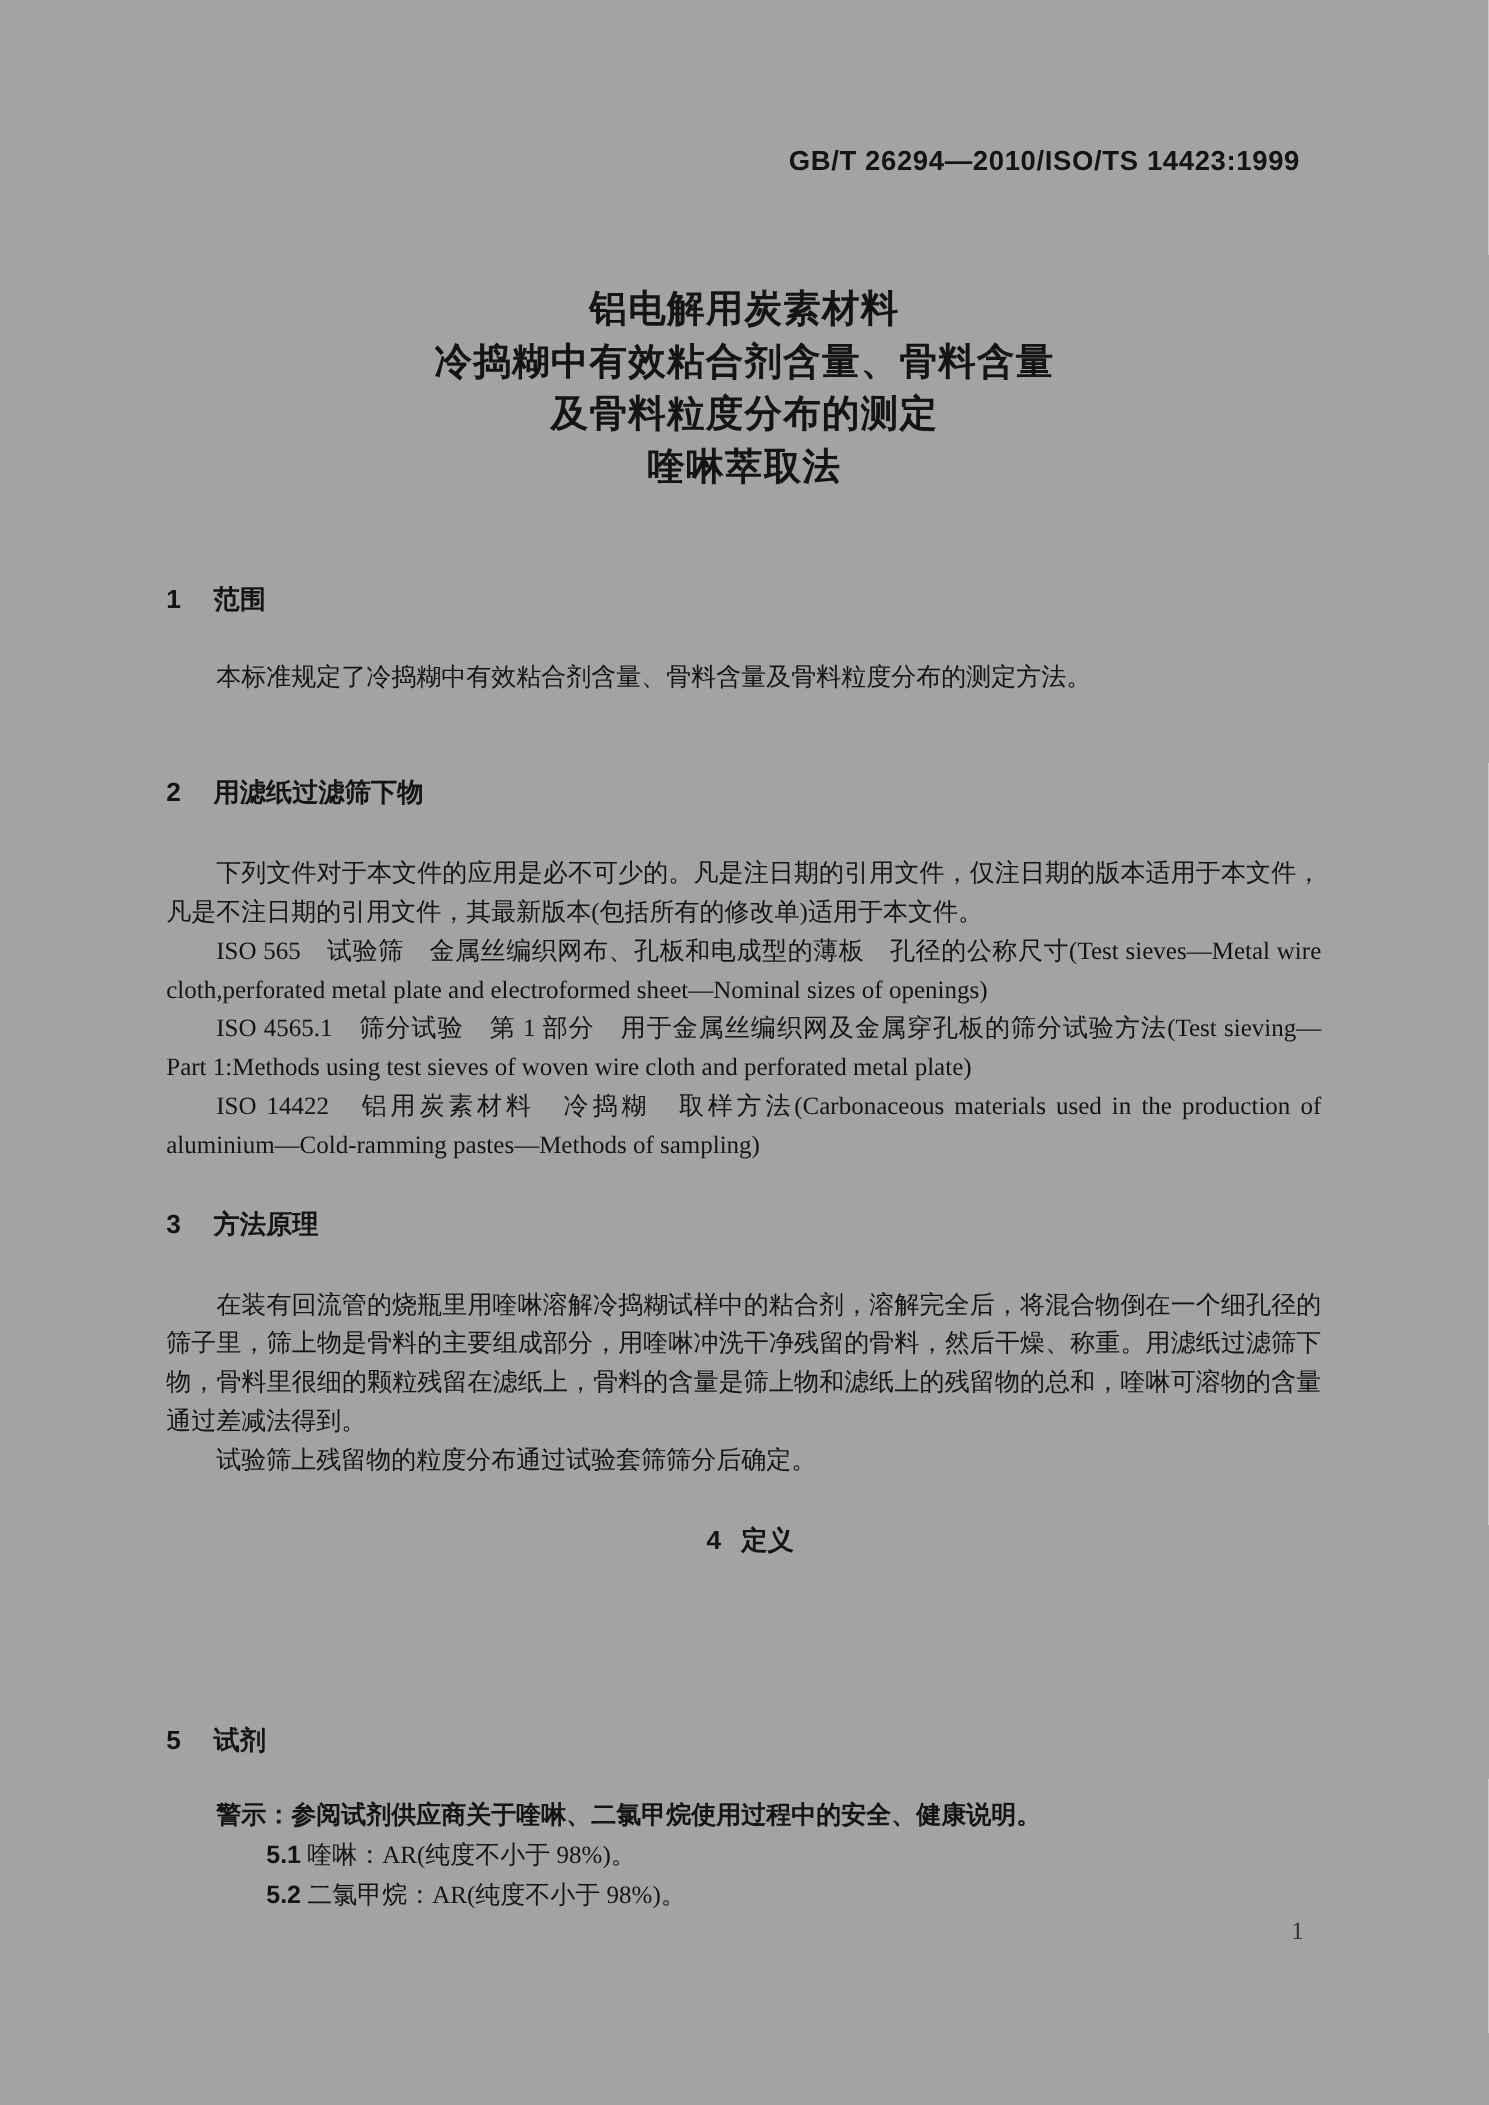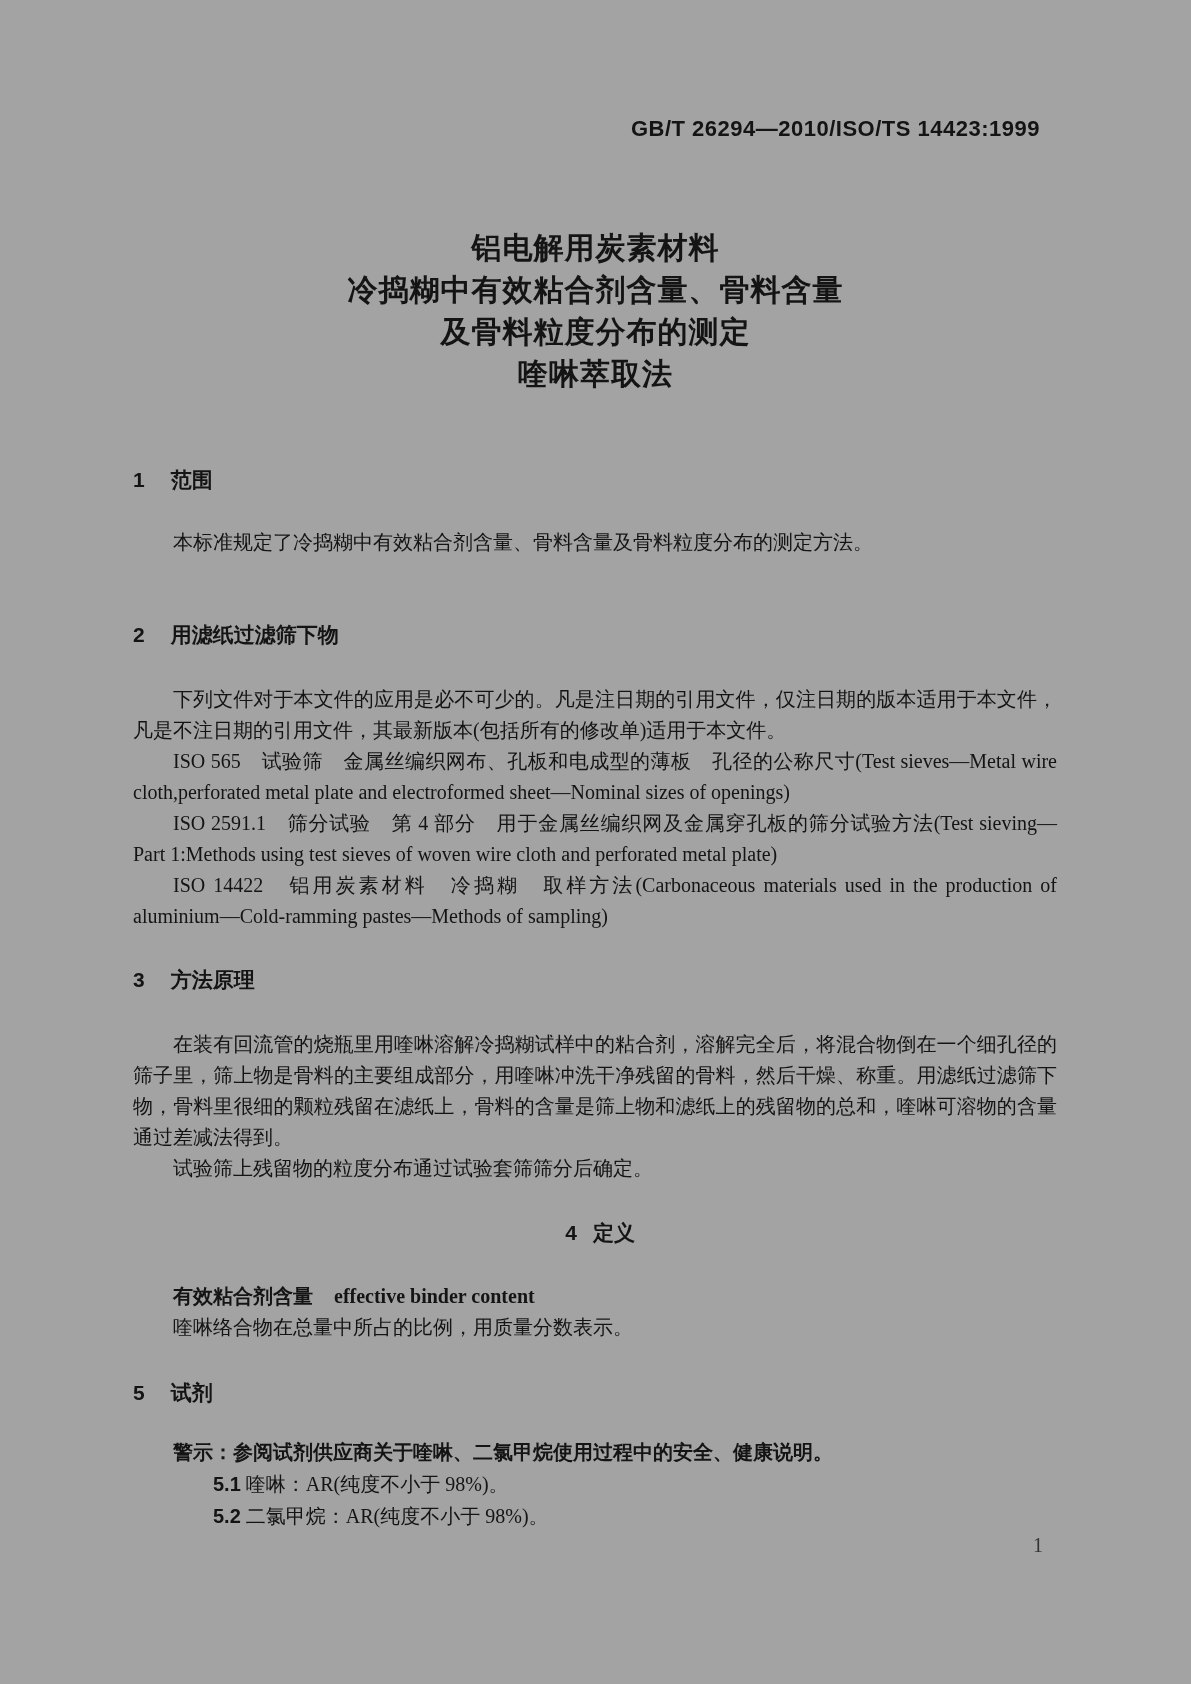--- a/index.html
+++ b/index.html
@@ -118,43 +118,36 @@
     <p>本标准规定了冷捣糊中有效粘合剂含量、骨料含量及骨料粒度分布的测定方法。</p>
   </div>
 
   <div id="h-s2" class="sec-heading">
     <span class="sec-num">2</span>
     <span class="sec-label">用滤纸过滤筛下物</span>
   </div>
   <div id="b-s2" class="body-block">
     <p>下列文件对于本文件的应用是必不可少的。凡是注日期的引用文件，仅注日期的版本适用于本文件，凡是不注日期的引用文件，其最新版本(包括所有的修改单)适用于本文件。</p>
     <p>ISO 565　试验筛　金属丝编织网布、孔板和电成型的薄板　孔径的公称尺寸(Test sieves—Metal wire cloth,perforated metal plate and electroformed sheet—Nominal sizes of openings)</p>
-    <p>ISO 2591.1　筛分试验　第 4 部分　用于金属丝编织网及金属穿孔板的筛分试验方法(Test sieving—Part 1:Methods using test sieves of woven wire cloth and perforated metal plate)</p>
+    <p>ISO 4565.1　筛分试验　第 1 部分　用于金属丝编织网及金属穿孔板的筛分试验方法(Test sieving—Part 1:Methods using test sieves of woven wire cloth and perforated metal plate)</p>
     <p>ISO 14422　铝用炭素材料　冷捣糊　取样方法(Carbonaceous materials used in the production of aluminium—Cold-ramming pastes—Methods of sampling)</p>
   </div>
 
   <div id="h-s3" class="sec-heading">
     <span class="sec-num">3</span>
     <span class="sec-label">方法原理</span>
   </div>
   <div id="b-s3" class="body-block">
     <p>在装有回流管的烧瓶里用喹啉溶解冷捣糊试样中的粘合剂，溶解完全后，将混合物倒在一个细孔径的筛子里，筛上物是骨料的主要组成部分，用喹啉冲洗干净残留的骨料，然后干燥、称重。用滤纸过滤筛下物，骨料里很细的颗粒残留在滤纸上，骨料的含量是筛上物和滤纸上的残留物的总和，喹啉可溶物的含量通过差减法得到。</p>
     <p>试验筛上残留物的粒度分布通过试验套筛筛分后确定。</p>
   </div>
 
   <div id="h-s4" class="sec-heading">
     <span class="sec-num">4</span>
     <span class="sec-label">定义</span>
-  </div>
-  <div id="b-s4" class="body-block">
-    <p class="term-line">
-      <span class="term-zh">有效粘合剂含量</span>
-      <span class="term-en">effective binder content</span>
-    </p>
-    <p>喹啉络合物在总量中所占的比例，用质量分数表示。</p>
   </div>
 
   <div id="h-s5" class="sec-heading">
     <span class="sec-num">5</span>
     <span class="sec-label">试剂</span>
   </div>
   <div id="b-s5" class="body-block s5-body">
     <p class="warning-line">警示：参阅试剂供应商关于喹啉、二氯甲烷使用过程中的安全、健康说明。</p>
     <p class="clause-item">
       <span class="clause-num">5.1</span>

